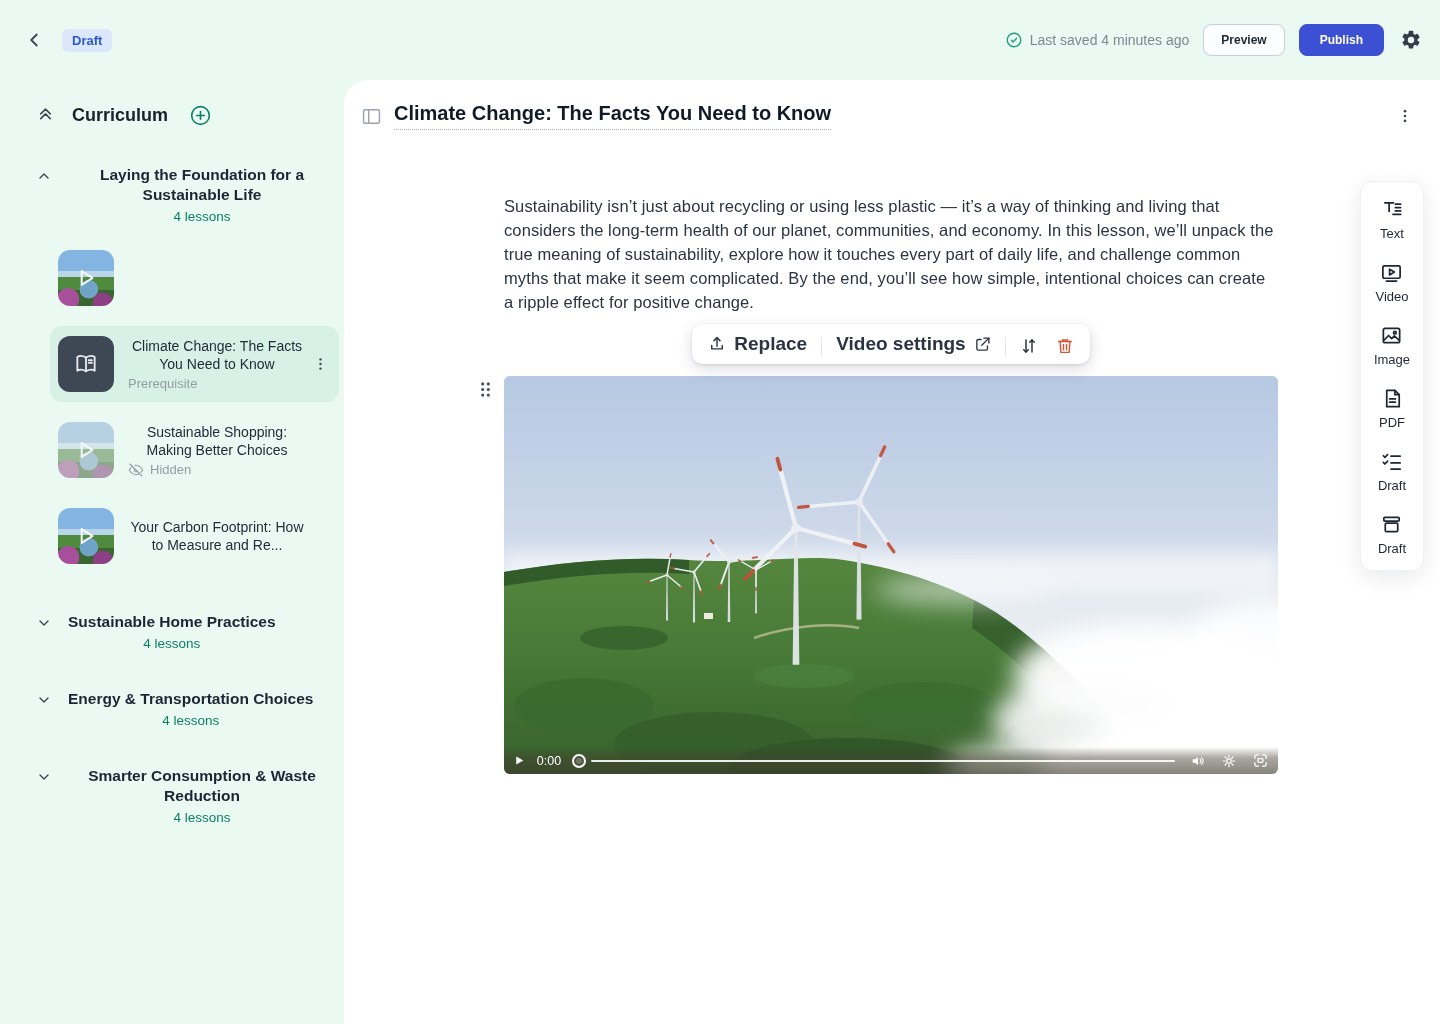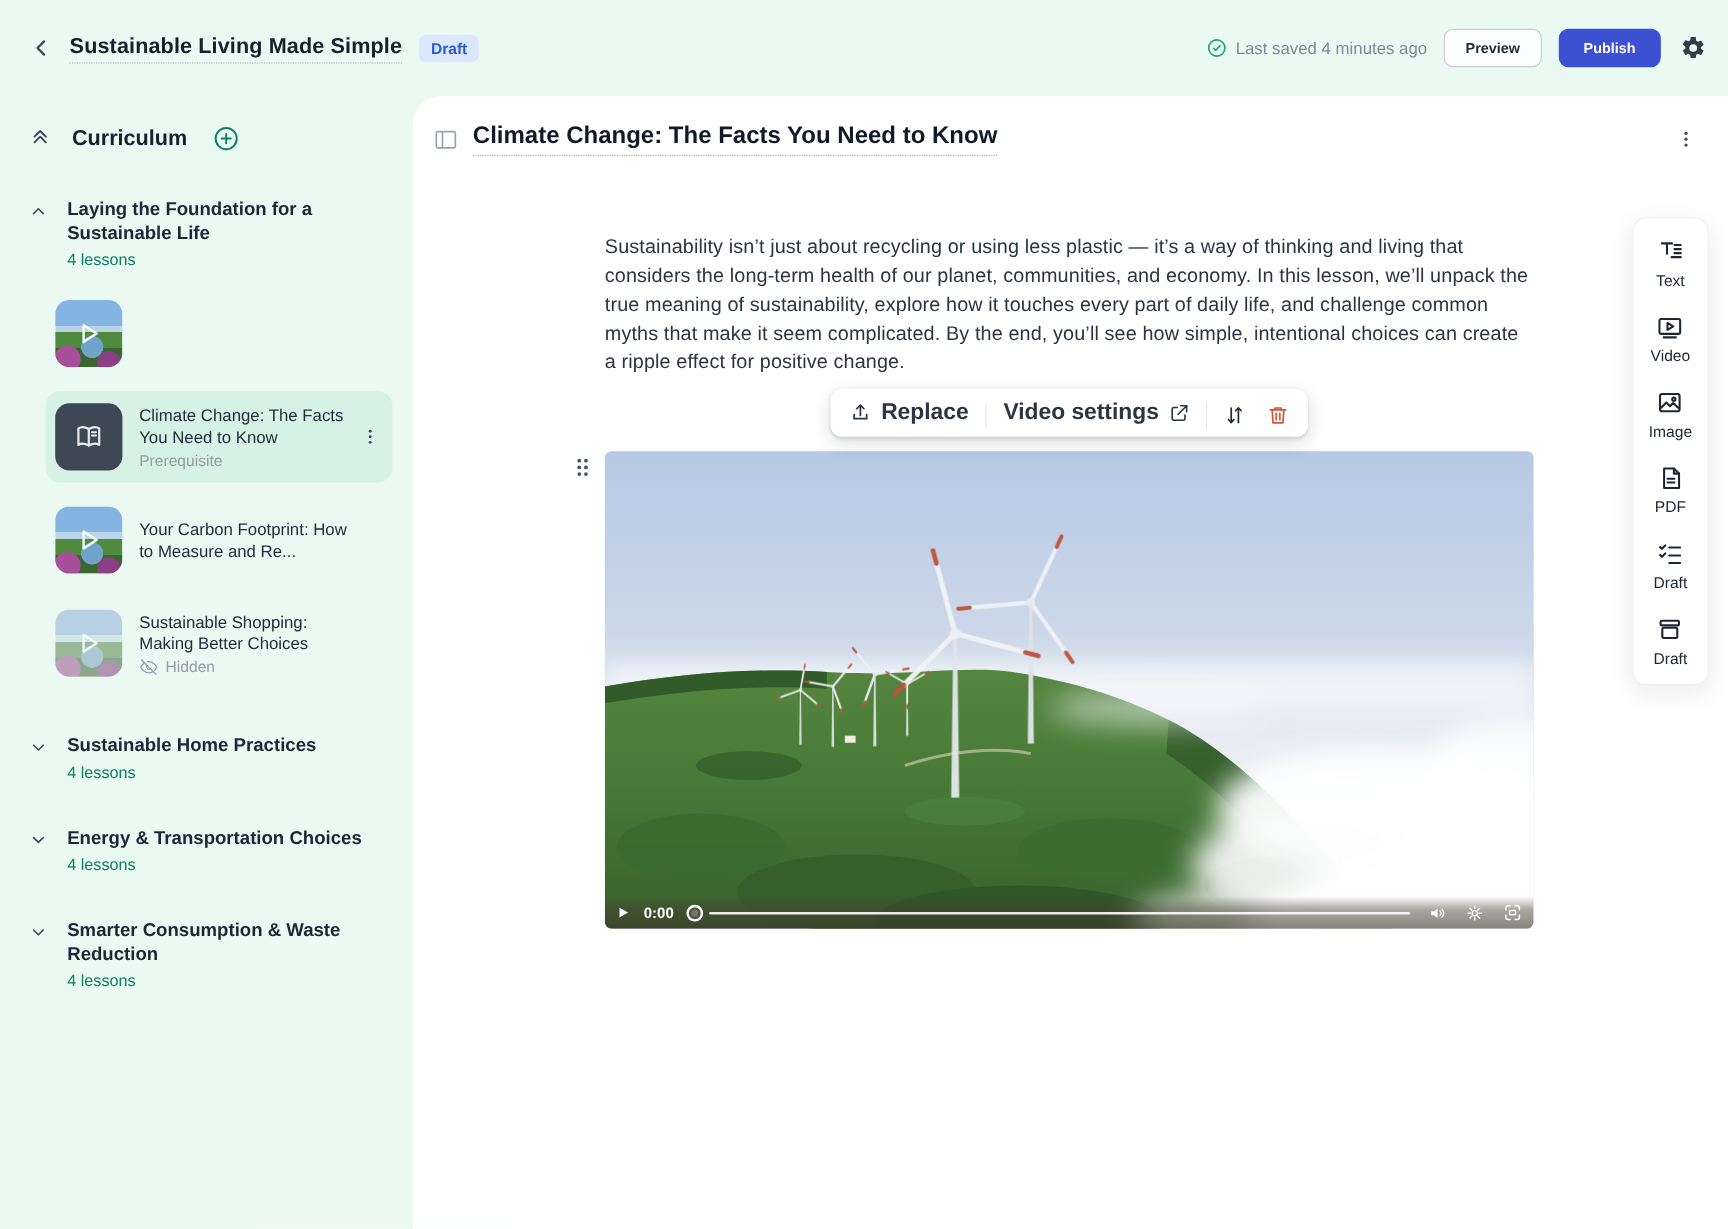--- a/index.html
+++ b/index.html
@@ -29,22 +29,22 @@
   .saved { display:flex; align-items:center; gap:7px; color:#7e8894; font-size:14px; }
   .saved .ck { color:#1e9e7b; display:flex; }
   .btn { font-family:Liberation Sans, sans-serif; font-size:12px; font-weight:600; border-radius:8px; cursor:pointer;
     padding:9px 17px; line-height:1; }
   .btn-preview { background:#fcfdfe; border:1px solid #c9cfd8; color:#222c38; }
   .btn-publish { background:#3c50d4; border:1px solid #3c50d4; color:#fff; padding:9px 20px; }
   .gear-top { color:#333d49; display:flex; cursor:pointer; margin-left:2px; }
 
   
   .sidebar {
-    position:absolute; left:0; top:80px; width:344px; bottom:0;
-    padding:24px 0 0 24px; overflow:hidden;
+    position:absolute; left:12px; top:80px; width:344px; bottom:0;
+    padding:24px 0 0 24px; overflow:hidden;text-align:center;
   }
   .curriculum-head { display:flex; align-items:center; gap:14px; }
   .collapse-all { color:#3d4753; display:flex; cursor:pointer; }
   .curriculum-title { font-size:18px; font-weight:700; color:#16222e; margin-left:3px; }
   .add-section { color:#0c8066; display:flex; cursor:pointer; margin-left:7px; }
   .section { margin-top:38px; }
   .section-head { display:flex; gap:16px; cursor:pointer; padding-right:20px; }
   .section-chev { color:#3d4753; display:flex; margin-top:3px; flex:0 0 16px; }
   .section-title { font-size:15.5px; font-weight:700; color:#1b2734; line-height:20px; }
   .section-count { font-size:13.5px; color:#0c7f62; font-weight:500; margin-top:4px; }
@@ -94,21 +94,21 @@
     background:#fff; border-radius:10px; padding:7px 12px; position:relative; z-index:2;
     box-shadow:0 1px 3px rgba(16,24,40,.12), 0 5px 16px rgba(16,24,40,.14);
     font-size:19px; font-weight:600; color:#2b3442;
   }
   .tb-item { display:flex; align-items:center; gap:8px; cursor:pointer; padding:2px 4px; }
   .tb-sep { width:1px; height:20px; background:#e3e7ec; }
   .tb-trash { color:#d45636; display:flex; cursor:pointer; padding:2px 4px; }
   .tb-sort { display:flex; cursor:pointer; padding:2px 4px; color:#222c38; }
 
   
-  .video-wrap { position:relative; margin-top:12px;font-weight:bold; }
+  .video-wrap { position:relative; margin-top:12px; }
   .drag-handle { position:absolute; left:-25px; top:4px; color:#48525e; cursor:grab; }
   .video-frame {
     width:774px; height:398px; border-radius:6px; overflow:hidden; position:relative; background:#cfdae6;
   }
   .video-frame svg.scene { display:block; }
   .vctrl {
     position:absolute; left:0; right:0; bottom:0; height:27px;
     display:flex; align-items:center; gap:9px; padding:0 9px;
     background:linear-gradient(rgba(70,62,50,0), rgba(70,62,50,.45) 40%, rgba(60,54,44,.62));
     color:#fff; font-size:12.5px;
@@ -133,21 +133,20 @@
 </style>
 </head>
 <body>
 
 <div class="topbar">
   <span class="back-btn">
     <svg width="22" height="22" viewBox="0 0 24 24" fill="none" stroke="currentColor" stroke-width="2" stroke-linecap="round" stroke-linejoin="round">
         <path d="M15 18l-6-6 6-6"></path>
       </svg>
   </span>
-  <span class="course-title">Sustainable Living Made Simple</span>
   <span class="badge-draft">Draft</span>
 
   <div class="topbar-right">
     <span class="saved">
       <span class="ck">
         <svg width="18" height="18" viewBox="0 0 24 24" fill="none" stroke="currentColor" stroke-width="1.8" stroke-linecap="round" stroke-linejoin="round">
             <circle cx="12" cy="12" r="9"></circle>
             <path d="M8.5 12.3l2.3 2.3 4.7-4.9"></path>
           </svg>
       </span>
@@ -219,50 +218,50 @@
         <span class="lesson-kebab">
           <svg width="17" height="17" viewBox="0 0 24 24" fill="currentColor">
               <circle cx="12" cy="5.5" r="1.7"></circle>
               <circle cx="12" cy="12" r="1.7"></circle>
               <circle cx="12" cy="18.5" r="1.7"></circle>
             </svg>
         </span>
       </div>
 
       <div class="lesson">
-        <span class="thumb">
-          <span class="play-ovl">
-            <svg width="26" height="26" viewBox="0 0 24 24" fill="none" stroke="currentColor" stroke-width="1.8" stroke-linejoin="round">
-                <path d="M8 5.5v13l10-6.5z"></path>
-              </svg>
-          </span>
-        </span>
-        <div>
-          <div class="lesson-title">Your Carbon Footprint: How to Measure and Re...</div>
-        </div>
-      </div>
-
-      <div class="lesson">
         <span class="thumb dim">
           <span class="play-ovl">
             <svg width="26" height="26" viewBox="0 0 24 24" fill="none" stroke="currentColor" stroke-width="1.8" stroke-linejoin="round">
                 <path d="M8 5.5v13l10-6.5z"></path>
               </svg>
           </span>
         </span>
         <div>
           <div class="lesson-title">Sustainable Shopping: Making Better Choices</div>
           <div class="lesson-sub">
             <svg width="16" height="16" viewBox="0 0 24 24" fill="none" stroke="currentColor" stroke-width="1.6" stroke-linecap="round" stroke-linejoin="round">
                 <path d="M3 3l18 18"></path>
                 <path d="M10.6 5.1A10.3 10.3 0 0 1 12 5c5 0 9 4.5 10 7-0.4 1-1.3 2.4-2.6 3.7M6.6 6.6C4.3 8 2.7 10.1 2 12c1 2.5 5 7 10 7 1.8 0 3.4-.55 4.8-1.4"></path>
                 <path d="M9.9 9.9a3 3 0 0 0 4.2 4.2"></path>
               </svg>
             <span>Hidden</span>
           </div>
+        </div>
+      </div>
+
+      <div class="lesson">
+        <span class="thumb">
+          <span class="play-ovl">
+            <svg width="26" height="26" viewBox="0 0 24 24" fill="none" stroke="currentColor" stroke-width="1.8" stroke-linejoin="round">
+                <path d="M8 5.5v13l10-6.5z"></path>
+              </svg>
+          </span>
+        </span>
+        <div>
+          <div class="lesson-title">Your Carbon Footprint: How to Measure and Re...</div>
         </div>
       </div>
 
     </div>
   </div>
 
   <div class="section">
     <div class="section-head">
       <span class="section-chev">
         <svg width="16" height="16" viewBox="0 0 24 24" fill="none" stroke="currentColor" stroke-width="2" stroke-linecap="round" stroke-linejoin="round">

